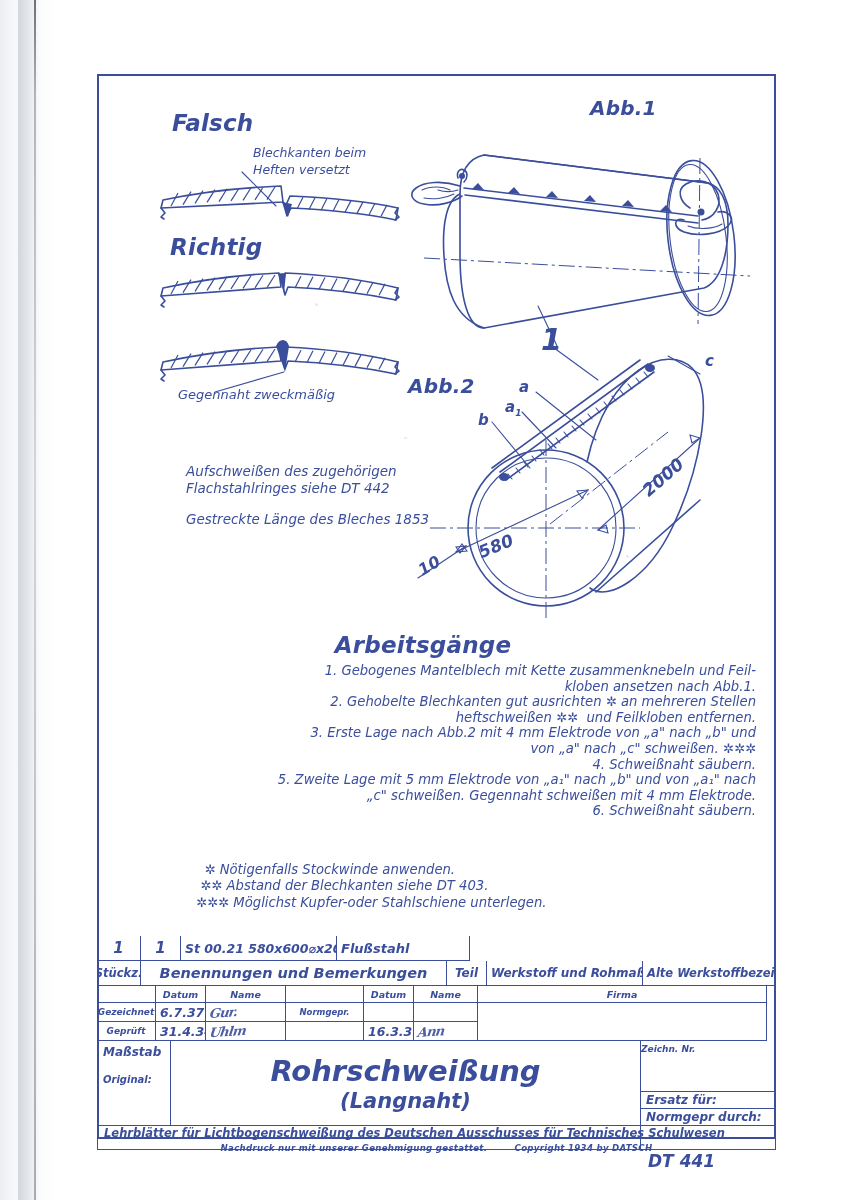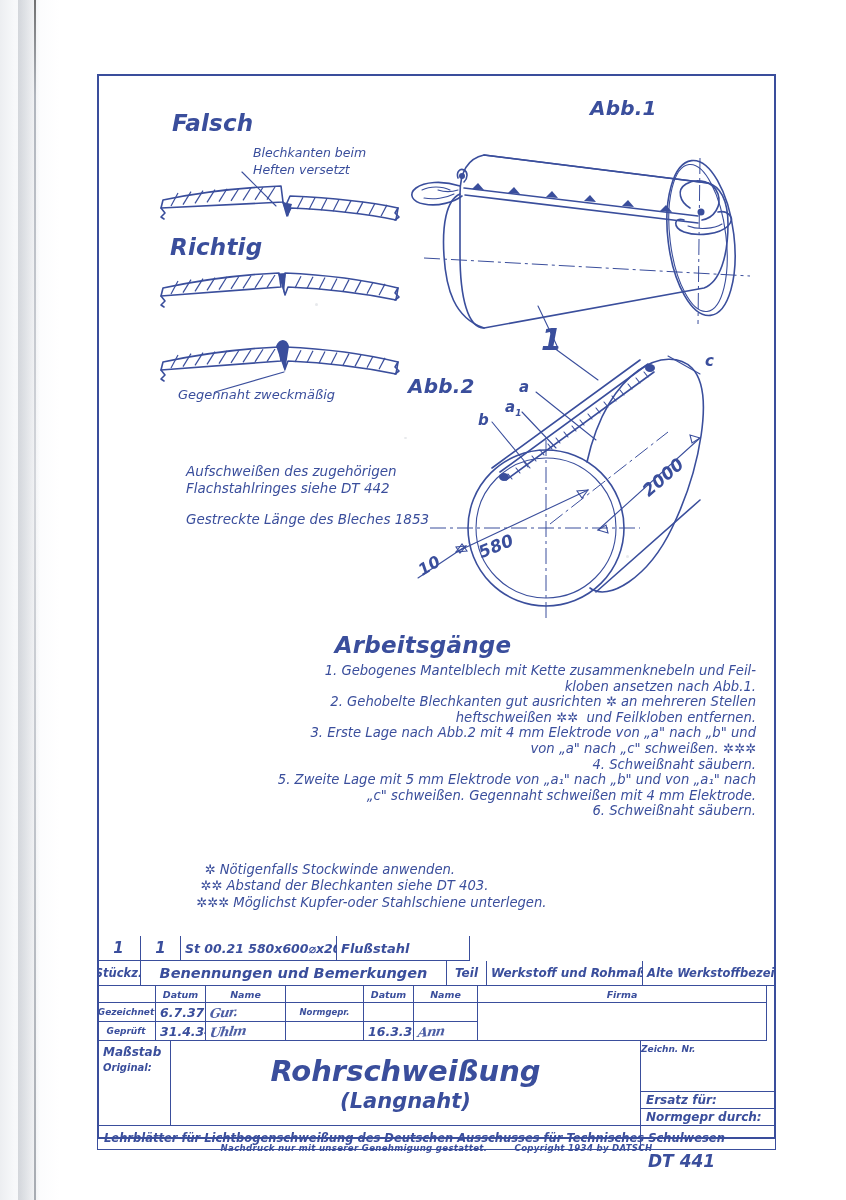--- a/index.html
+++ b/index.html
@@ -93,21 +93,21 @@
   #tb-right{width:135px;border-right:1.3px solid #3a4e9c;border-bottom:1.3px solid #3a4e9c;
       box-sizing:border-box;height:85px;display:flex;flex-direction:column;}
   #tb-right .rcell{border-bottom:1.3px solid #3a4e9c;box-sizing:border-box;
       padding:1px 5px;font-style:italic;font-weight:600;font-size:12px;}
   #tb-right .rtop{flex:1;border-bottom:1.3px solid #3a4e9c;display:flex;
       justify-content:flex-start;padding-top:3px;font-size:9px;font-style:italic;font-weight:700;}
   #tb-right .rlast{border-bottom:none;}
 
   #tb-bottom{display:flex;}
   #tb-lehr{width:544px;border:1.3px solid #3a4e9c;border-top:none;box-sizing:border-box;
-      height:24px;display:flex;align-items:center;padding-left:6px;}
+      height:24px;display:flex;padding-left:6px;}
   #tb-dt{width:135px;border:1.3px solid #3a4e9c;border-top:none;border-left:none;
       box-sizing:border-box;height:24px;display:flex;align-items:center;padding-left:7px;}
 
   #copyright{position:absolute;left:97px;top:1143px;width:679px;text-align:center;
       font-size:8.6px;font-style:italic;font-weight:700;color:#3a4e9c;
       letter-spacing:.3px;}
   #copyright span{margin:0 12px;}
 
   svg{display:block;overflow:visible;}
   .ln{fill:none;stroke:#3a4e9c;stroke-width:1.6;stroke-linecap:round;stroke-linejoin:round;}
@@ -461,21 +461,21 @@
       </div>
     <div class="cell c-nam2">
         <span class="sig">Ann</span>
       </div>
     <div class="cell c-firma"></div>
   </div>
 
   <div id="tb-lower">
     <div id="tb-mass">
       <div class="tb-txt" style="font-size:12px;">Maßstab</div>
-      <div class="tb-txt" style="font-size:10px;margin-top:3px;">Original:</div>
+      <div class="tb-txt" style="font-size:10px;margin-top:15px;">Original:</div>
       <div class="tb-txt" style="font-size:11px;"></div>
     </div>
     <div id="tb-center">
       <div class="tb-txt" style="font-size:29px;font-weight:700;">Rohrschweißung</div>
       <div class="tb-txt" style="font-size:21px;margin-top:1px;">(Langnaht)</div>
     </div>
     <div id="tb-right">
       <div class="rtop">
         <span>Zeichn. Nr.</span>
       </div>

